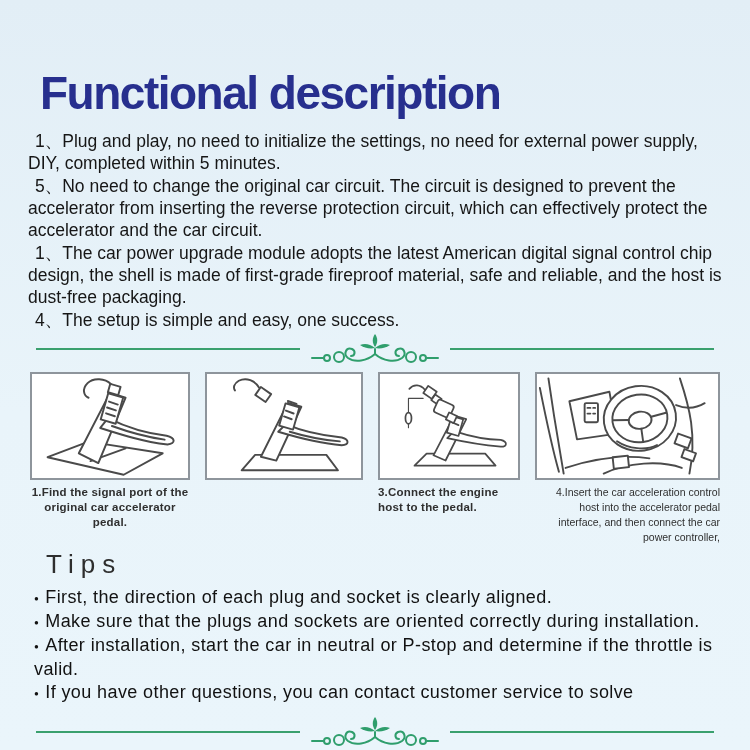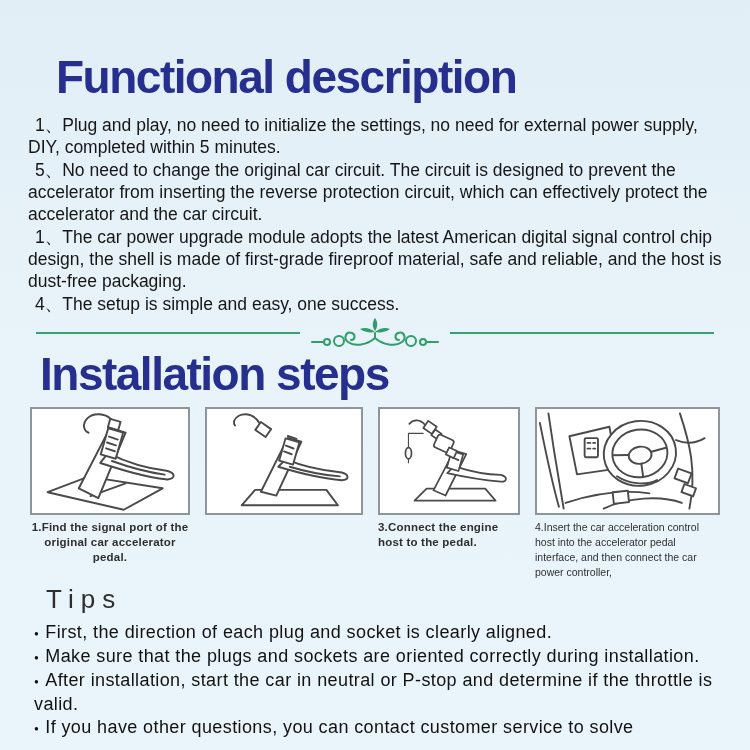--- a/index.html
+++ b/index.html
@@ -11,21 +11,21 @@
   }
   .page {
     position:relative; width:750px; height:750px;
     background:linear-gradient(180deg,#e2eef6 0%, #e9f4fa 55%, #eaf5fb 100%);
   }
   .big-heading {
     margin:0; padding-left:40px;
     color:#272f8e; font-weight:700;
     font-size:46px; line-height:50px; letter-spacing:-1.5px;
   }
-  .fn-heading { padding-top:52px;margin-left:16px; }
+  .fn-heading { padding-top:68px; }
   .points {
     margin:12px 26px 0 28px;
     color:#161616; font-size:17.5px; line-height:22px;
   }
   .points p { margin:0 0 1px 0; text-indent:7px; }
 
   .divider { display:flex; align-items:center; margin:3px 36px 0 36px; height:30px; }
   .divider .hline { flex:1; border-top:2px solid #3aa06e; }
   .divider svg { display:block; }
 
@@ -36,21 +36,21 @@
   .step-1 { width:160px;text-align:center; } .step-2 { width:158px; } .step-3 { width:142px; } .step-4 { width:185px; }
   .step-img {
     background:#fff; border:2px solid #8e959c; height:108px; width:100%;
     display:flex; align-items:center; justify-content:center; overflow:hidden;
   }
   .step-img svg { width:100%; height:100%; }
   .caption {
     margin-top:5px; font-size:11.5px; font-weight:700; color:#2f2f2f;
     line-height:15px; letter-spacing:0.2px;
   }
-  .step-4 .caption { font-weight:400; font-size:10.5px; line-height:15px; letter-spacing:0; }
+  .step-4 .caption { font-weight:400; font-size:10.5px; line-height:15px; letter-spacing:0;text-align:right; }
 
   .tips-heading {
     margin:4px 0 0 46px;
     font-size:26px; font-weight:400; letter-spacing:7px; color:#2e2e2e;
   }
   .tips-list { margin:6px 0 0 34px; padding:0; list-style:none;
     font-size:18px; line-height:23px; letter-spacing:0.4px; color:#121212; }
   .tips-list li::before { content:"●"; font-size:8px; vertical-align:2px; margin-right:6px; }
 
   .divider.bottom { margin-top:12px; }
@@ -88,21 +88,20 @@
         <path d="M23,24 L12,24"></path>
         <path d="M75,20 C83,27 95,29 102,24 C107,20 104,13 98,15 C94,17 95,22 99,22"></path>
         <circle cx="111" cy="23" r="5"></circle>
         <circle cx="123" cy="24" r="3"></circle>
         <path d="M127,24 L138,24"></path>
       </g>
     </svg>
     <div class="hline"></div>
   </div>
 
-  <h1 class="big-heading install-heading">Installation steps</h1>
 
   <div class="steps">
 
     <div class="step step-1">
       <div class="step-img">
         <svg viewBox="0 0 160 104">
           <g class="lineart" stroke-width="1.7">
             <polygon class="fillw" points="16,84 58,68 134,80 94,102"></polygon>
             <line x1="60" y1="88" x2="96" y2="75"></line>
             <polygon class="fillw" points="48,80 80,18 96,23 68,90"></polygon>

